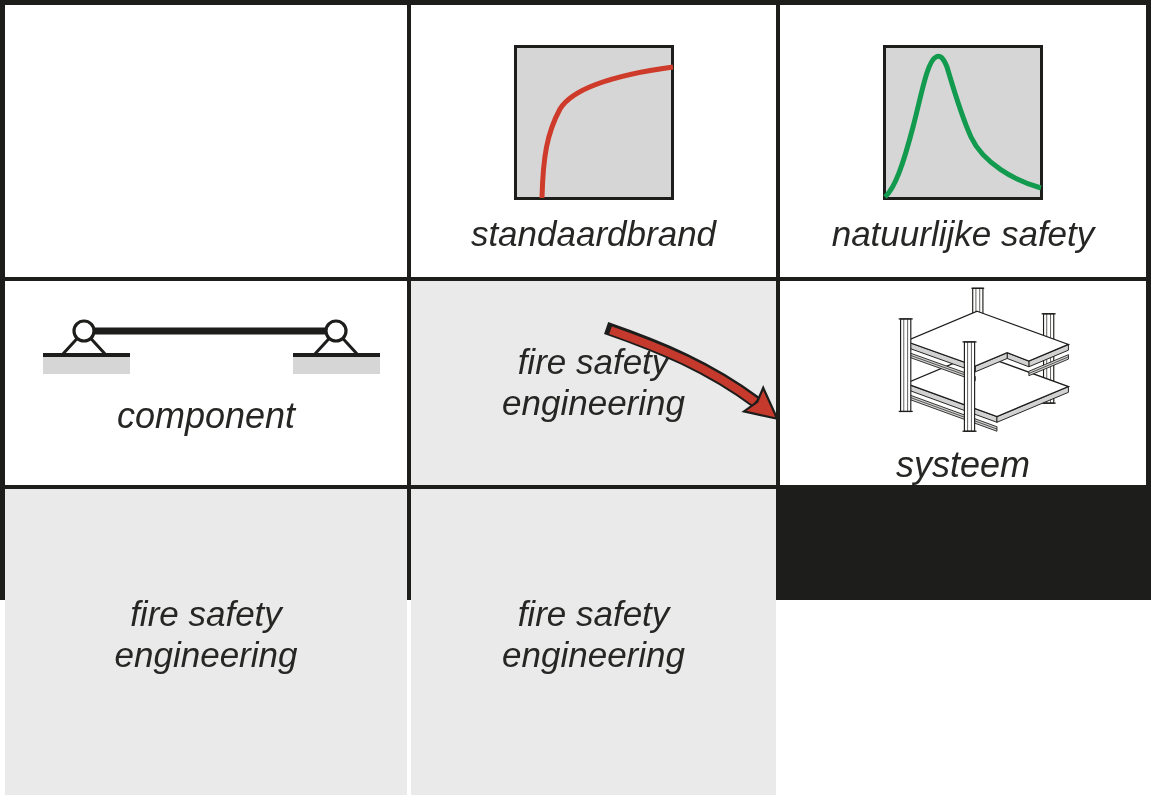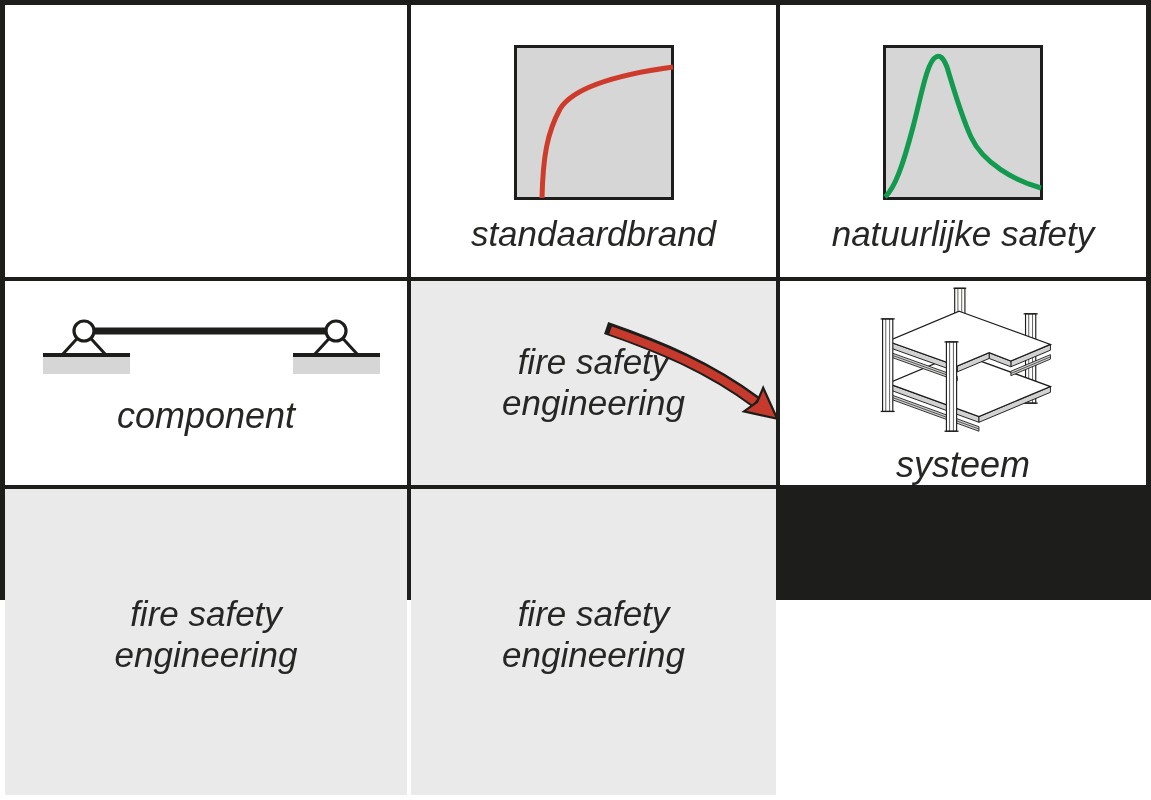--- a/index.html
+++ b/index.html
@@ -32,21 +32,21 @@
   .cell { background: #ffffff; overflow: hidden; }
   .cell.gray { background: var(--cell_bg); }
 
   .colhead {
     display: flex; flex-direction: column;
     align-items: center; justify-content: flex-start;
     padding-top: 40px; gap: 14px;
   }
   .rowhead {
     display: flex; flex-direction: column;
-    align-items: center; justify-content: flex-start;
+    justify-content: flex-start;
   }
   .rowhead.component { padding-top: 10px; gap: 8px; }
   .rowhead.systeem  { padding-top: 6px; gap: 6px; }
 
   .lbl {
     font-style: italic;
     font-size: 35px;
     color: var(--text);
     line-height: 1.15;
     text-align: center;

